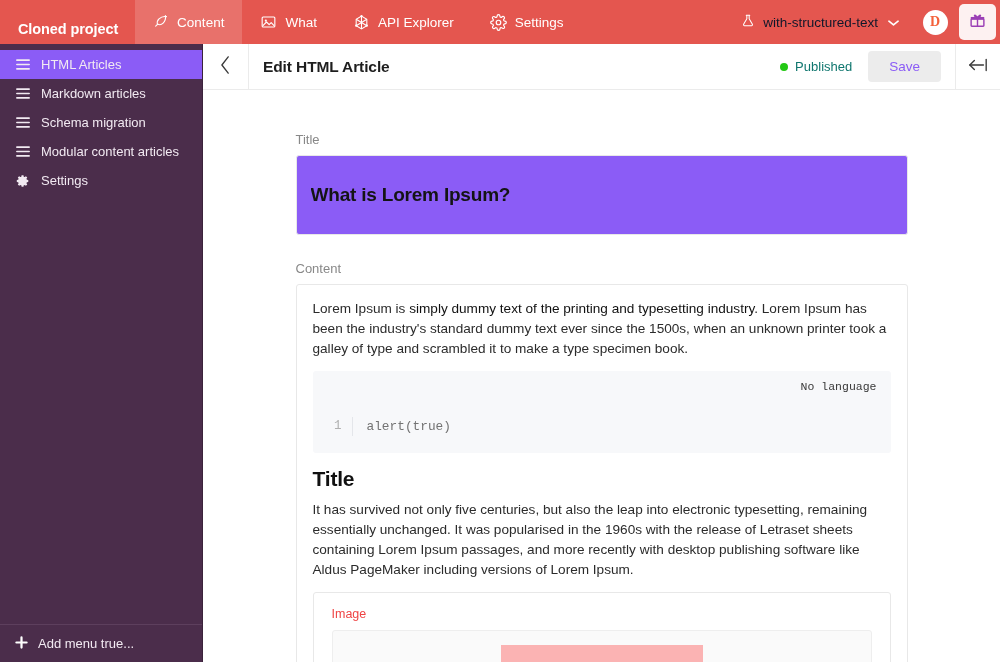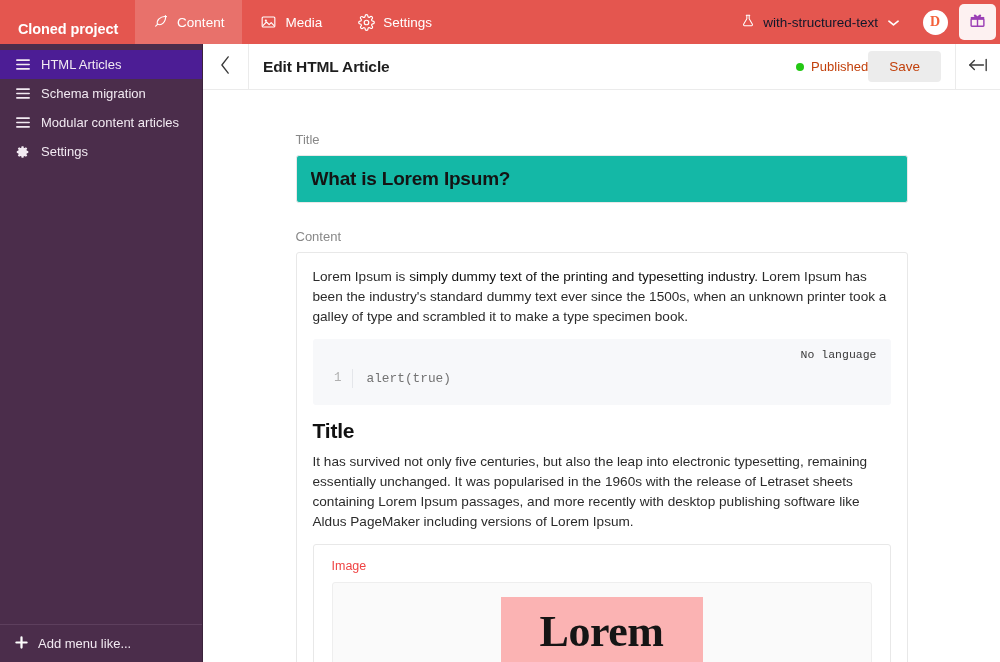--- a/index.html
+++ b/index.html
@@ -77,21 +77,21 @@
   }
   .sidebar-items { padding-top: 6px; }
   .side-item {
     display: flex; align-items: center; gap: 11px;
     height: 29px;
     padding: 0 0 0 15px;
     color: #f2eaf2; font-size: 13px;
     cursor: pointer;
     white-space: nowrap;
   }
-  .side-item.active { background: #4c1d95; }
+  .side-item.active { background: #8b5cf6; }
   .side-item .ico { width: 15px; display: flex; align-items: center; justify-content: center; flex: none; }
   .sidebar-footer {
     position: absolute; bottom: 0; left: 0; right: 0;
     height: 38px;
     border-top: 1px solid #5d3f5d;
     display: flex; align-items: center; gap: 10px;
     padding-left: 15px;
     color: #f2eaf2; font-size: 13px;
     cursor: pointer;
   }
@@ -117,28 +117,29 @@
   }
   .ctitle {
     display: flex; align-items: center;
     padding-left: 14px;
     font-size: 15.5px; font-weight: bold; color: #1e1e1e;
     letter-spacing: -0.1px;
   }
   .ctoolbar-spacer { flex: 1; }
   .pub-status {
     display: flex; align-items: center; gap: 7px;
-    font-size: 13px; color: #c2410c;
+    font-size: 13px; color: #0f766e;
+    padding-right: 16px;
     white-space: nowrap;
   }
   .pub-dot { width: 8px; height: 8px; border-radius: 50%; background: #23c814; flex: none; }
   .save-btn {
     align-self: center;
     background: #ececec;
-    color: #c2410c;
+    color: #8b5cf6;
     border: none; border-radius: 4px;
     font-family: inherit; font-size: 13.5px;
     padding: 8px 21px;
     cursor: default;
   }
   .collapse-btn {
     width: 45px; margin-left: 14px;
     display: flex; align-items: center; justify-content: center;
     border-left: 1px solid #ebebeb;
     cursor: pointer;
@@ -152,25 +153,25 @@
   .form-inner { padding: 42px 0 0 0; }
   .field { width: 612px; margin: 0 auto; }
   .field-label {
     font-size: 13px; color: #888888;
     margin-bottom: 8px;
   }
   .title-input {
     width: 100%;
     border: 1px solid #e8e8e8;
     border-radius: 3px;
-    padding: 12px 14px;
+    padding: 28px 14px;
     font-family: inherit;
     font-size: 19px; font-weight: bold; color: #141414;
     letter-spacing: -0.2px;
-    background: #14b8a6;
+    background: #8b5cf6;
     outline: none;
   }
   .field-gap { height: 26px; }
 
   .editor-box {
     border: 1px solid #e8e8e8;
     border-radius: 3px;
     background: #ffffff;
     padding: 14px 16px 0 16px;
   }
@@ -190,21 +191,21 @@
     background: #f7f8fa;
     border-radius: 3px;
     margin: 6px 0 14px 0;
     padding: 9px 14px 16px 14px;
     position: relative;
   }
   .code-lang {
     text-align: right;
     font-family: "Liberation Mono", monospace;
     font-size: 11.5px; color: #3a3a3a;
-    margin-bottom: 8px;
+    margin-bottom: 24px;
   }
   .code-row { display: flex; align-items: flex-start; }
   .code-gutter {
     width: 26px; flex: none;
     text-align: right; padding-right: 10px;
     font-family: "Liberation Mono", monospace;
     font-size: 12.5px; color: #b0b0b0;
     border-right: 1px solid #e4e6ea;
     line-height: 1.5;
   }
@@ -264,23 +265,35 @@
     </div>
 
     <div class="nav-tab">
       <span class="ico">
         <svg width="17" height="16" viewBox="0 0 24 24" fill="none" stroke="#ffffff" stroke-width="1.7">
           <rect x="2.5" y="4.5" width="19" height="15" rx="1.5"></rect>
           <circle cx="8" cy="10" r="1.6" fill="#ffffff" stroke="none"></circle>
           <path d="M4 17l5-5 4 4 3-3 4 4" stroke-linecap="round" stroke-linejoin="round"></path>
         </svg>
       </span>
-      <span>Media</span>
-    </div>
-
+      <span>What</span>
+    </div>
+
+    <div class="nav-tab">
+      <span class="ico">
+        <svg width="17" height="17" viewBox="0 0 24 24" fill="none" stroke="#ffffff" stroke-width="1.5">
+          <path d="M12 3l7.5 4.5v9L12 21l-7.5-4.5v-9z"></path>
+          <path d="M12 3v18M4.5 7.5l15 9M19.5 7.5l-15 9"></path>
+          <circle cx="12" cy="3" r="1.6" fill="#ffffff" stroke="none"></circle>
+          <circle cx="19.5" cy="16.5" r="1.6" fill="#ffffff" stroke="none"></circle>
+          <circle cx="4.5" cy="16.5" r="1.6" fill="#ffffff" stroke="none"></circle>
+        </svg>
+      </span>
+      <span>API Explorer</span>
+    </div>
 
     <div class="nav-tab">
       <span class="ico">
         <svg width="17" height="17" viewBox="0 0 24 24" fill="none" stroke="#ffffff" stroke-width="1.7">
           <circle cx="12" cy="12" r="3.2"></circle>
           <path d="M19.4 15a1.6 1.6 0 0 0 .3 1.8l.1.1a2 2 0 1 1-2.8 2.8l-.1-.1a1.6 1.6 0 0 0-1.8-.3 1.6 1.6 0 0 0-1 1.5V21a2 2 0 1 1-4 0v-.1A1.6 1.6 0 0 0 9 19.4a1.6 1.6 0 0 0-1.8.3l-.1.1a2 2 0 1 1-2.8-2.8l.1-.1a1.6 1.6 0 0 0 .3-1.8 1.6 1.6 0 0 0-1.5-1H3a2 2 0 1 1 0-4h.1A1.6 1.6 0 0 0 4.6 9a1.6 1.6 0 0 0-.3-1.8l-.1-.1a2 2 0 1 1 2.8-2.8l.1.1a1.6 1.6 0 0 0 1.8.3H9a1.6 1.6 0 0 0 1-1.5V3a2 2 0 1 1 4 0v.1a1.6 1.6 0 0 0 1 1.5 1.6 1.6 0 0 0 1.8-.3l.1-.1a2 2 0 1 1 2.8 2.8l-.1.1a1.6 1.6 0 0 0-.3 1.8V9a1.6 1.6 0 0 0 1.5 1H21a2 2 0 1 1 0 4h-.1a1.6 1.6 0 0 0-1.5 1z"></path>
         </svg>
       </span>
       <span>Settings</span>
     </div>
@@ -325,20 +338,28 @@
 
     <div class="side-item active">
       <span class="ico">
         <svg width="14" height="13" viewBox="0 0 16 14" fill="none" stroke="#f2eaf2" stroke-width="1.9" stroke-linecap="round">
           <path d="M1 2h14M1 7h14M1 12h14"></path>
         </svg>
       </span>
       <span>HTML Articles</span>
     </div>
 
+    <div class="side-item">
+      <span class="ico">
+        <svg width="14" height="13" viewBox="0 0 16 14" fill="none" stroke="#f2eaf2" stroke-width="1.9" stroke-linecap="round">
+          <path d="M1 2h14M1 7h14M1 12h14"></path>
+        </svg>
+      </span>
+      <span>Markdown articles</span>
+    </div>
 
     <div class="side-item">
       <span class="ico">
         <svg width="14" height="13" viewBox="0 0 16 14" fill="none" stroke="#f2eaf2" stroke-width="1.9" stroke-linecap="round">
           <path d="M1 2h14M1 7h14M1 12h14"></path>
         </svg>
       </span>
       <span>Schema migration</span>
     </div>
 
@@ -361,21 +382,21 @@
       <span>Settings</span>
     </div>
   </div>
 
   <div class="sidebar-footer">
     <span class="ico">
       <svg width="13" height="13" viewBox="0 0 14 14" fill="none" stroke="#ffffff" stroke-width="2.4" stroke-linecap="round">
         <path d="M7 1.5v11M1.5 7h11"></path>
       </svg>
     </span>
-    <span>Add menu like...</span>
+    <span>Add menu true...</span>
   </div>
 </div>
 
 <div class="content-root">
 
   <div class="ctoolbar">
     <div class="back-btn">
       <span>
         <svg width="11" height="18" viewBox="0 0 12 20" fill="none" stroke="#3a3a3a" stroke-width="1.5" stroke-linecap="round" stroke-linejoin="round">
           <path d="M9 1L2 10l7 9"></path>

